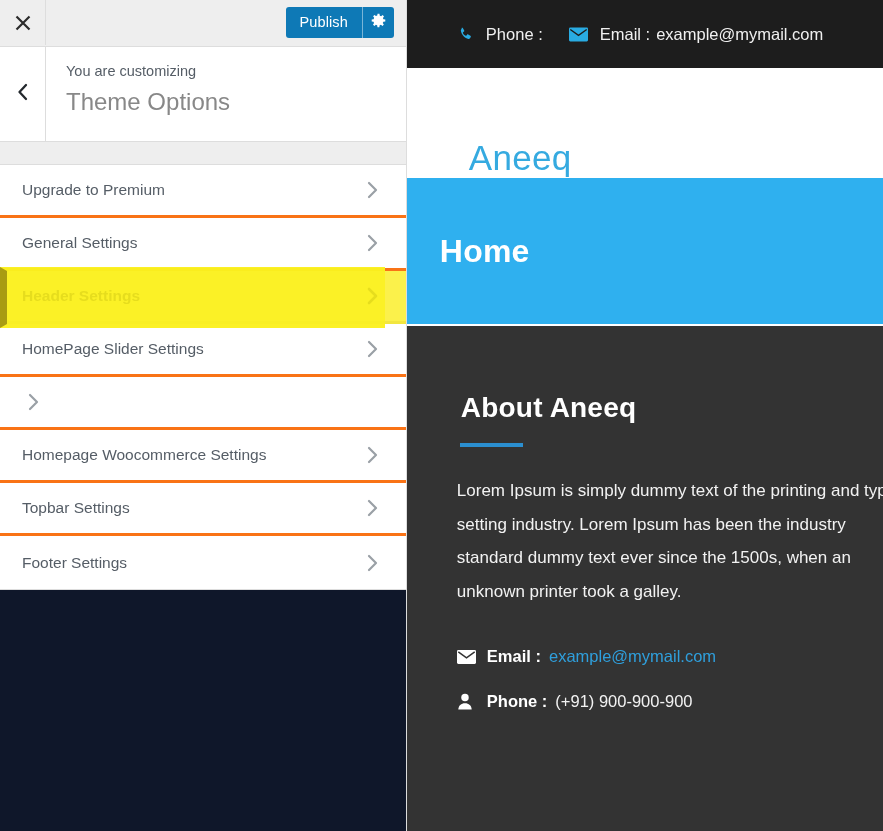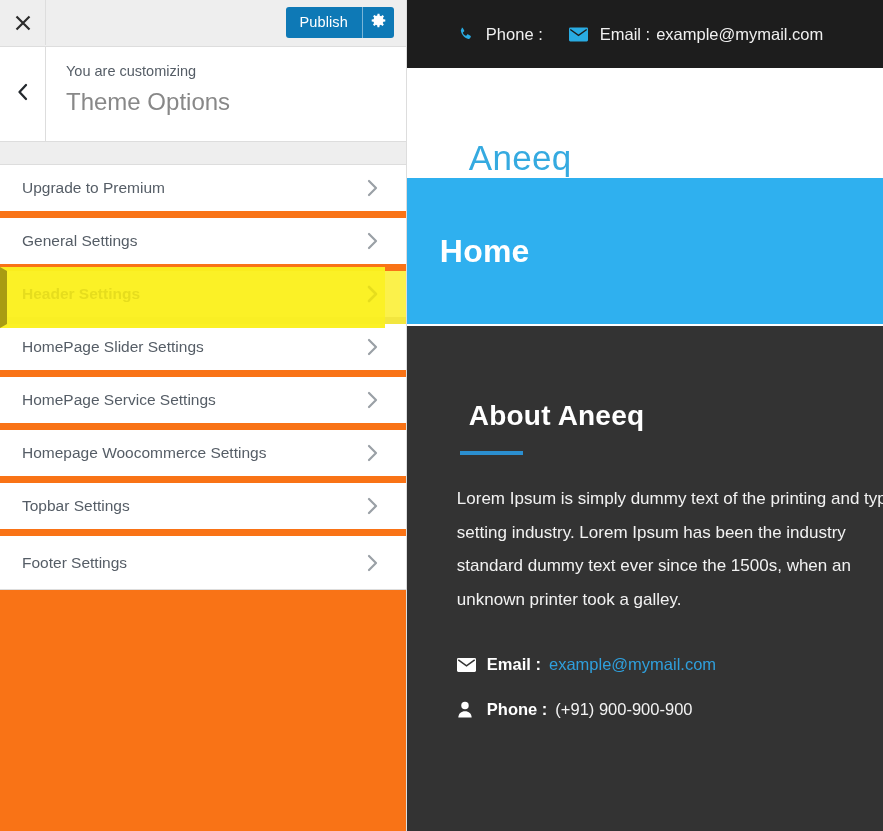--- a/index.html
+++ b/index.html
@@ -18,21 +18,21 @@
     width: 883px;
     height: 831px;
     display: flex;
   }
 
   
   .customizer {
     position: relative;
     width: 434px;
     height: 831px;
-    background: #f97316;
+    background: #0f172a;
     box-sizing: border-box;
     border-right: 1px solid #dddddd;
     z-index: 5;
   }
 
   .cust-topbar {
     display: flex;
     align-items: stretch;
     height: 46px;
     background: #eeeeee;
@@ -122,21 +122,21 @@
   .menu-list {
     background: #ffffff;
     border-bottom: 1px solid #dddddd;
   }
   .menu-item {
     position: relative;
     height: 53px;
     display: flex;
     align-items: center;
     padding: 0 14px 0 22px;
-    border-bottom: 7px solid #f97316;
+    border-bottom: 3px solid #f97316;
     background: #ffffff;
     cursor: pointer;
     box-sizing: border-box;
   }
   .menu-item:last-child { border-bottom: none; }
   .menu-label {
     flex: 1;
     font-size: 15.5px;
     color: #555d66;
     line-height: 20px;
@@ -242,21 +242,21 @@
 
   .about {
     background: #333333;
     padding: 62px 0 0 50px;
     box-sizing: border-box;
   }
   .about-title {
     color: #ffffff;
     font-size: 28px;
     font-weight: bold;
-    margin: 12px;
+    margin: 4px;
     letter-spacing: .2px;
   }
   .about-rule {
     width: 63px;
     height: 4px;
     background: #2b8fd0;
     margin: 19px 0 0 3px;
   }
   .about-text {
     color: #f2f2f2;
@@ -364,21 +364,20 @@
         </div>
         <div class="menu-item">
           <span class="menu-label">HomePage Slider Settings</span>
           <span class="chev">
             <svg width="15" height="20" viewBox="0 0 15 20">
               <path d="M4 3 L11 10 L4 17" stroke="#9aa0a6" stroke-width="2.2" fill="none" stroke-linecap="round" stroke-linejoin="round"></path>
             </svg>
           </span>
         </div>
         <div class="menu-item">
-          <span class="menu-label">HomePage Service Settings</span>
           <span class="chev">
             <svg width="15" height="20" viewBox="0 0 15 20">
               <path d="M4 3 L11 10 L4 17" stroke="#9aa0a6" stroke-width="2.2" fill="none" stroke-linecap="round" stroke-linejoin="round"></path>
             </svg>
           </span>
         </div>
         <div class="menu-item">
           <span class="menu-label">Homepage Woocommerce Settings</span>
           <span class="chev">
             <svg width="15" height="20" viewBox="0 0 15 20">

